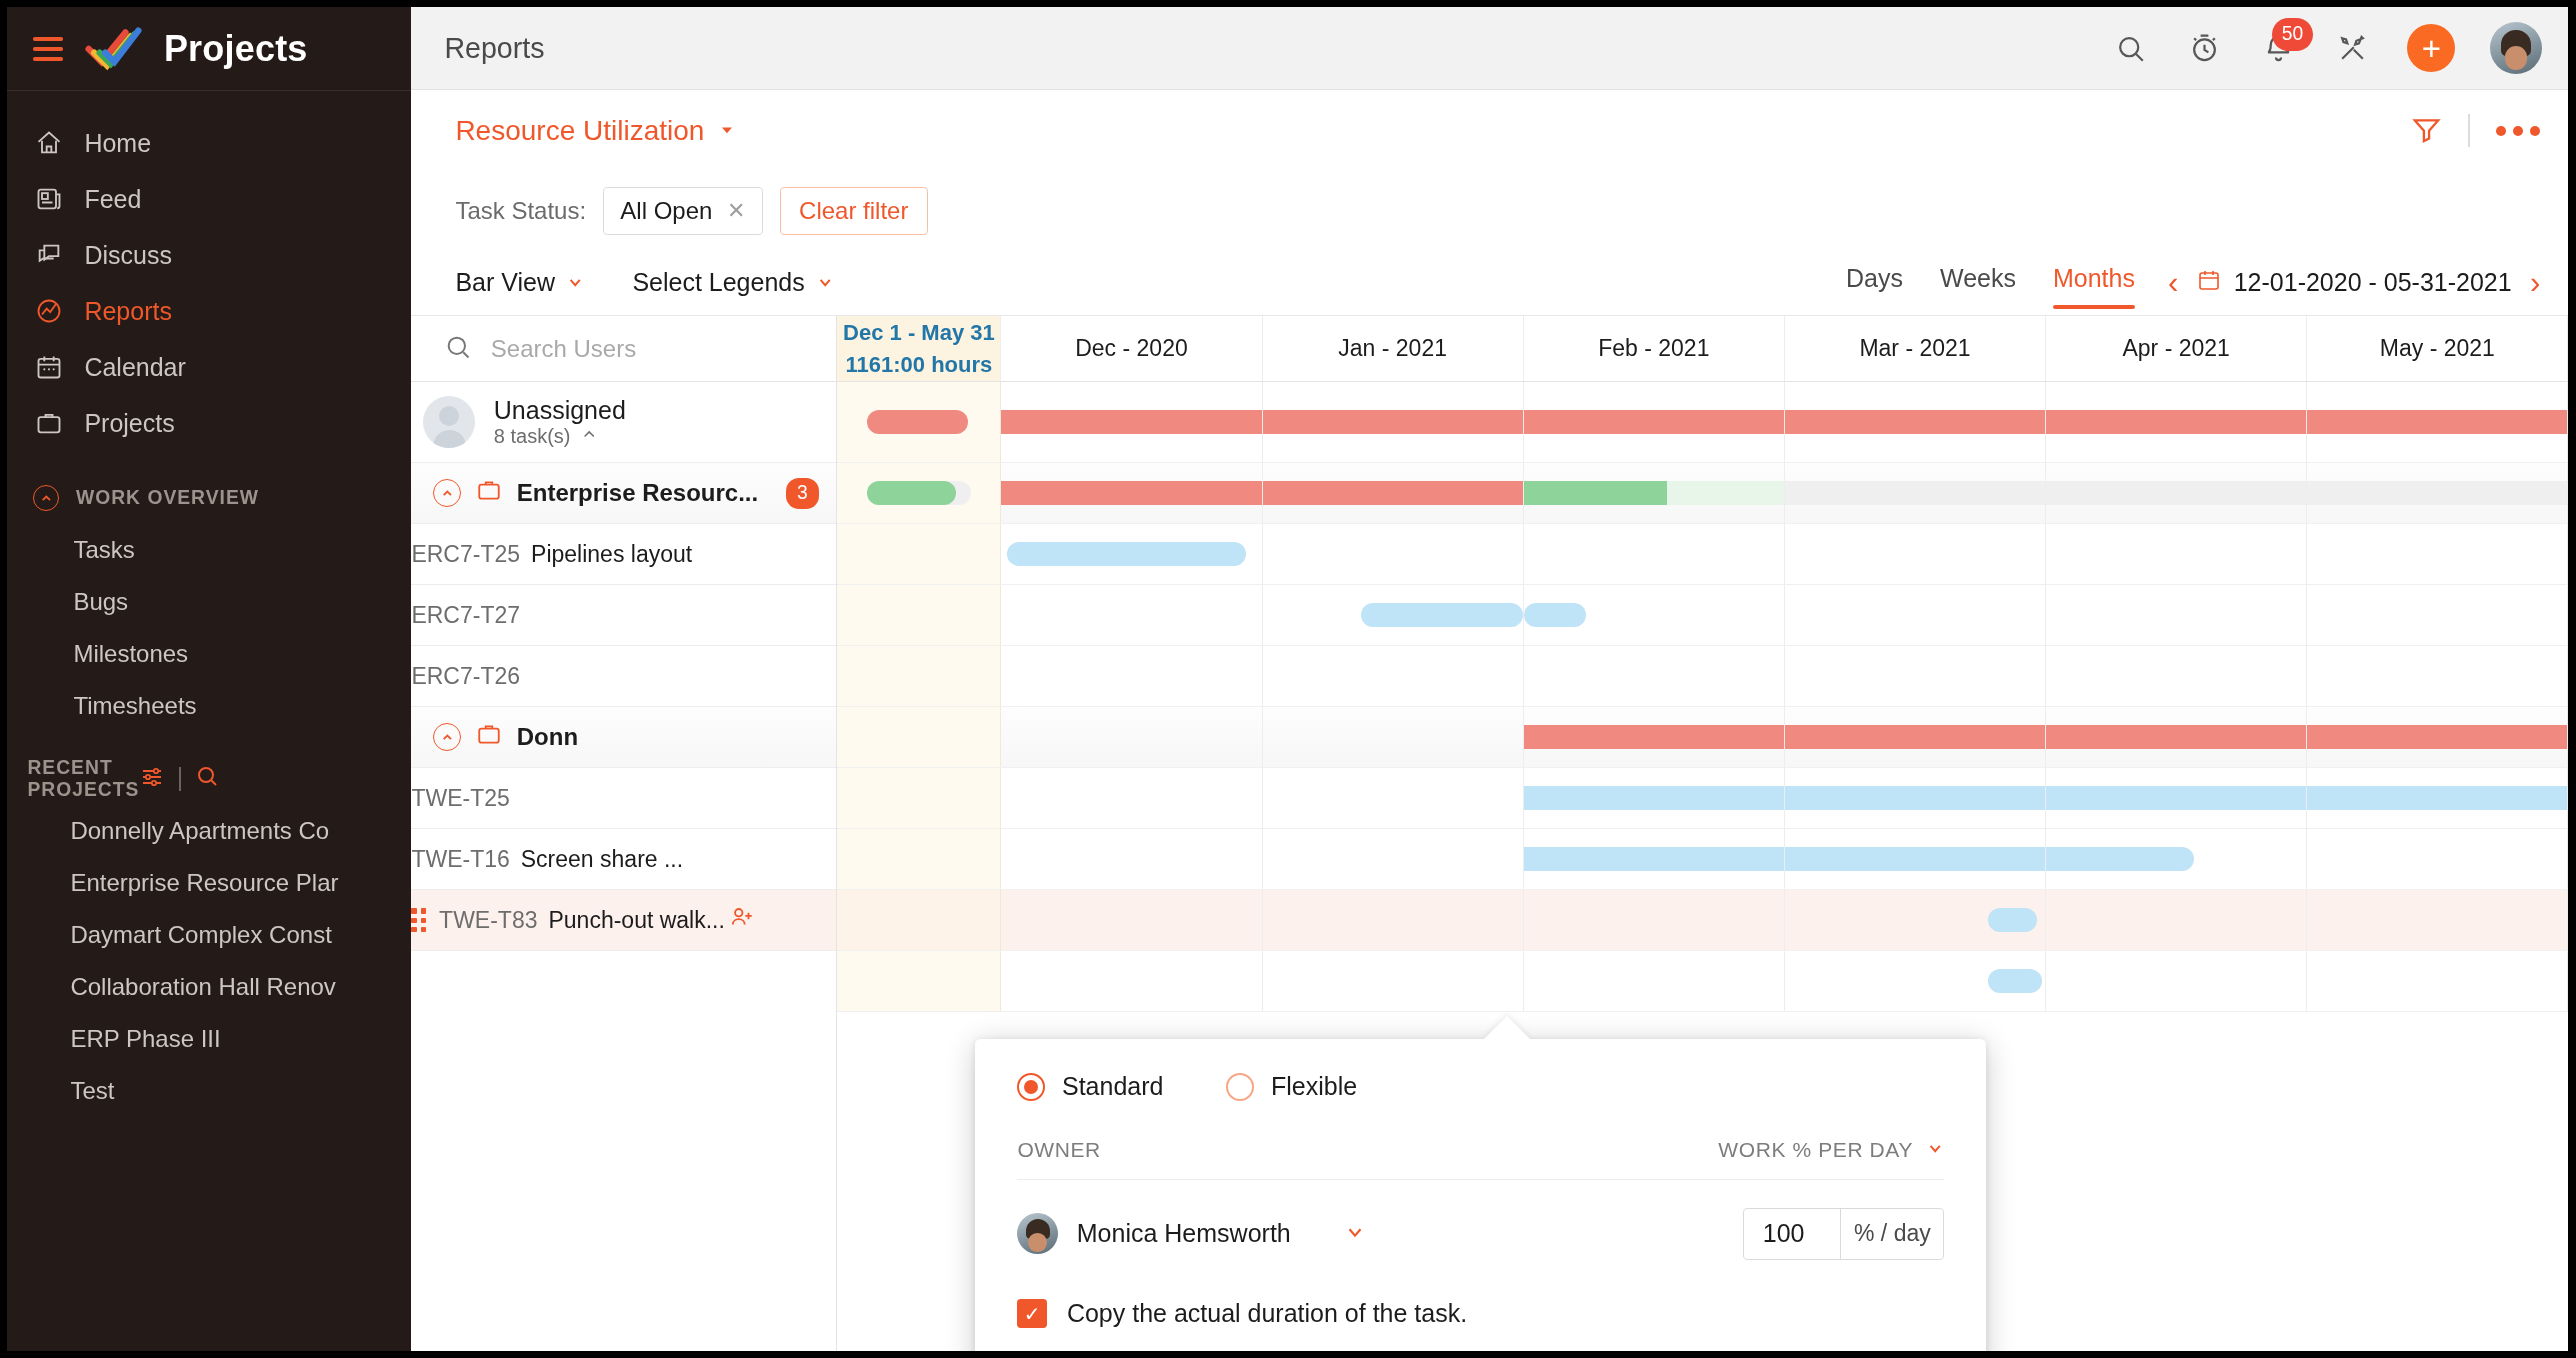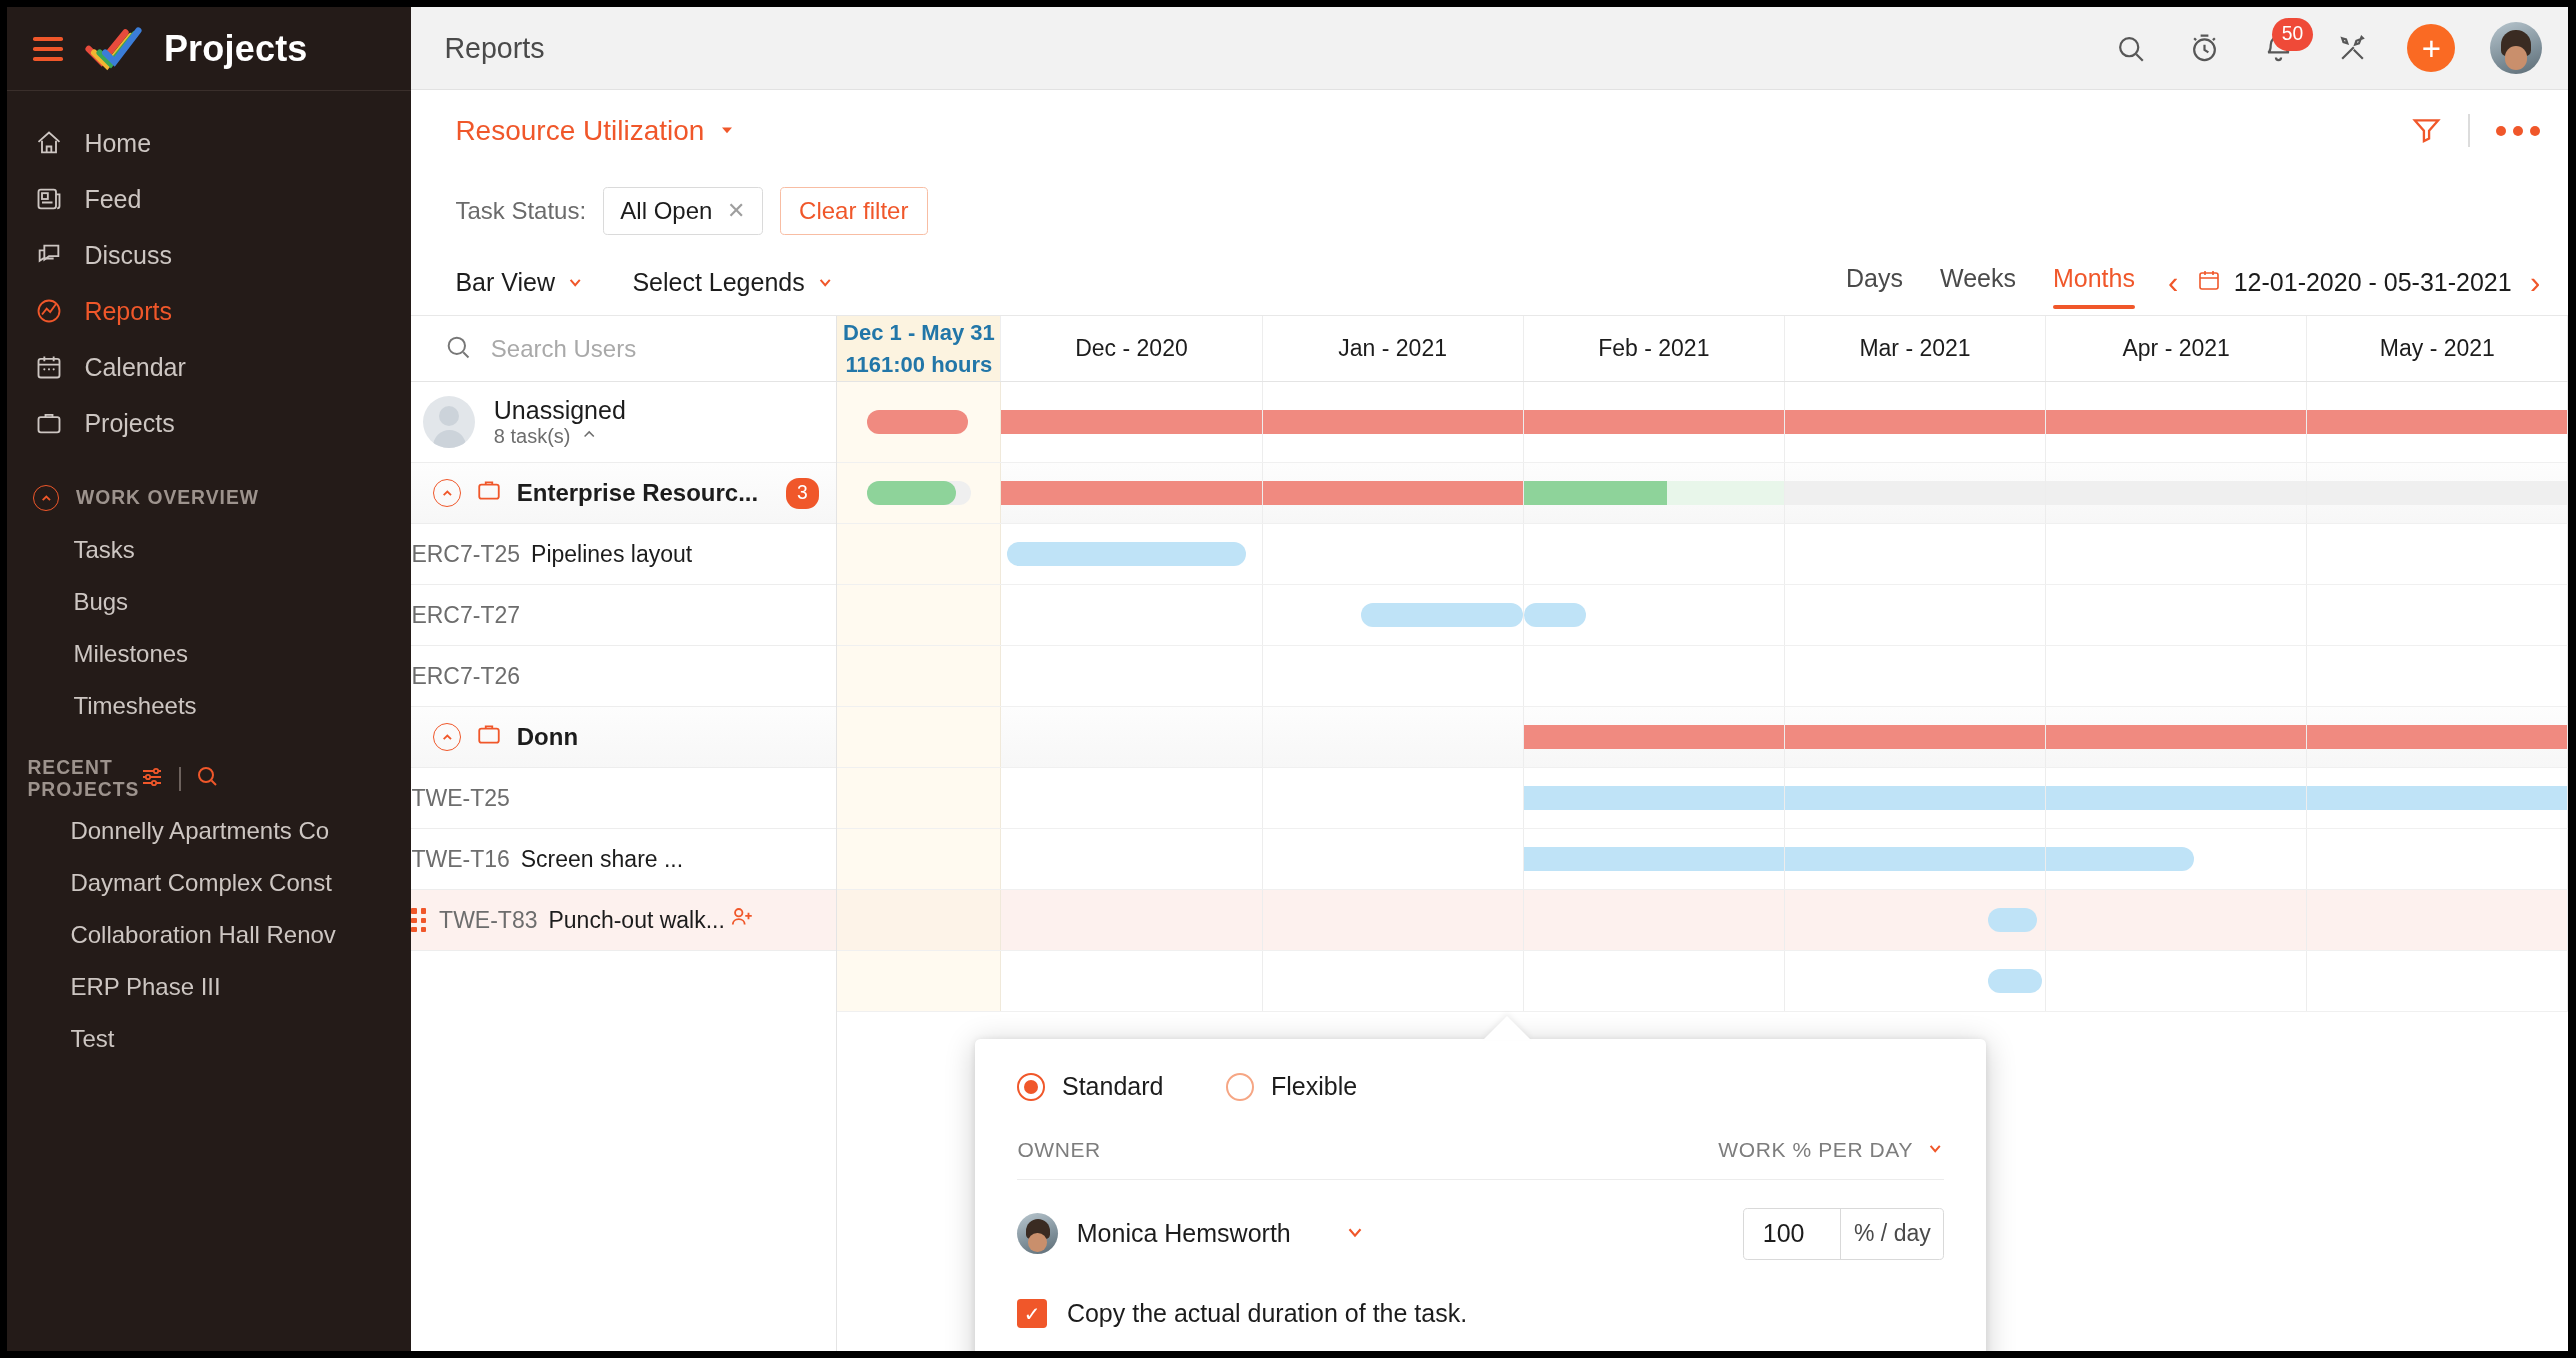--- a/index.html
+++ b/index.html
@@ -374,20 +374,23 @@
             <svg width="24" height="24" viewBox="0 0 24 24" fill="none" stroke="#f0572a" stroke-width="2">
                 <circle cx="11" cy="11" r="7"></circle>
                 <path d="M16.5 16.5L21 21"></path>
               </svg>
           </span>
         </span>
       </div>
     </div>
     <div class="sb-proj">
         <span>Donnelly Apartments Co</span>
+      </div>
+    <div class="sb-proj">
+        <span>Enterprise Resource Plar</span>
       </div>
     <div class="sb-proj">
         <span>Daymart Complex Const</span>
       </div>
     <div class="sb-proj">
         <span>Collaboration Hall Renov</span>
       </div>
     <div class="sb-proj">
         <span>ERP Phase III</span>
       </div>

